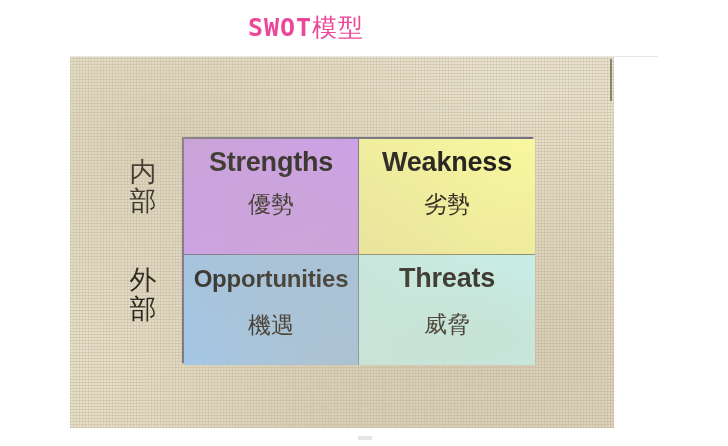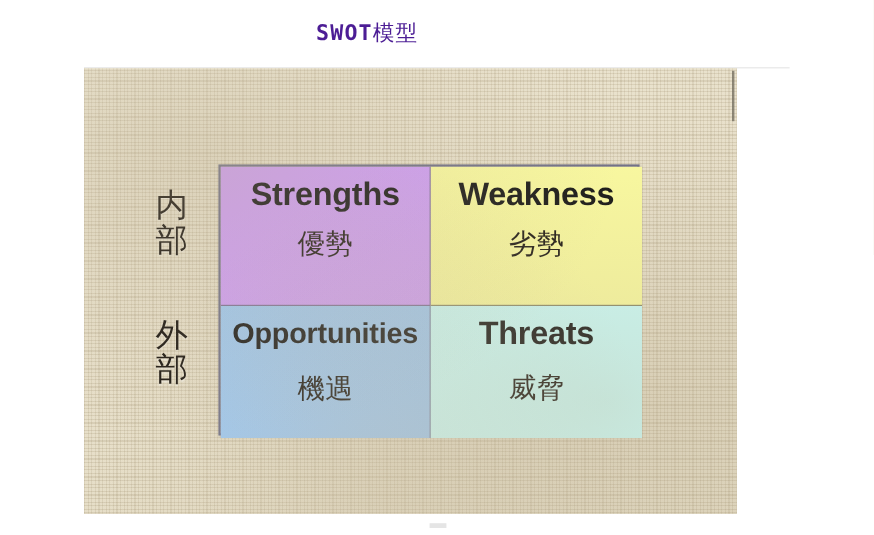--- a/index.html
+++ b/index.html
@@ -15,24 +15,24 @@
     position: relative;
   }
 
   
   .page-title {
     position: absolute;
     left: 0;
     top: 12px;
     width: 612px;
     text-align: center;
-    color: #4c1d95;
+    color: #ec4899;
     font-family: "DejaVu Sans Mono", monospace;
     font-weight: bold;
-    font-size: 18px;
+    font-size: 25px;
     letter-spacing: 1px;
     line-height: 32px;
     white-space: nowrap;
   }
   .page-title .cjk {
     font-family: "DejaVu Sans", sans-serif;
     font-weight: normal;
     letter-spacing: 1px;
   }
 

